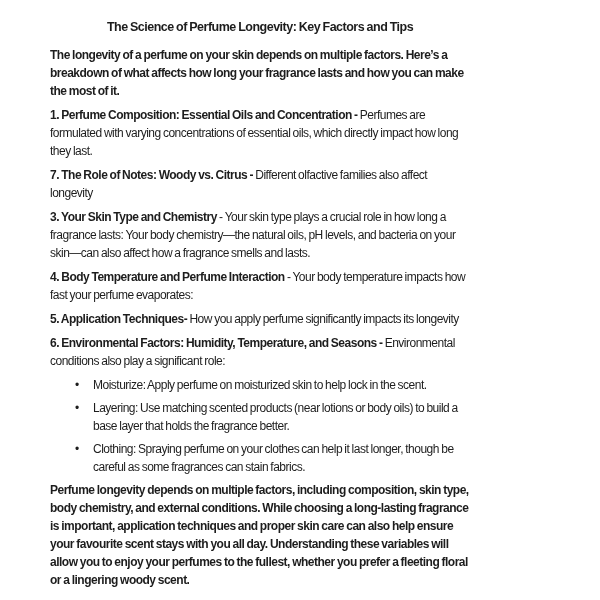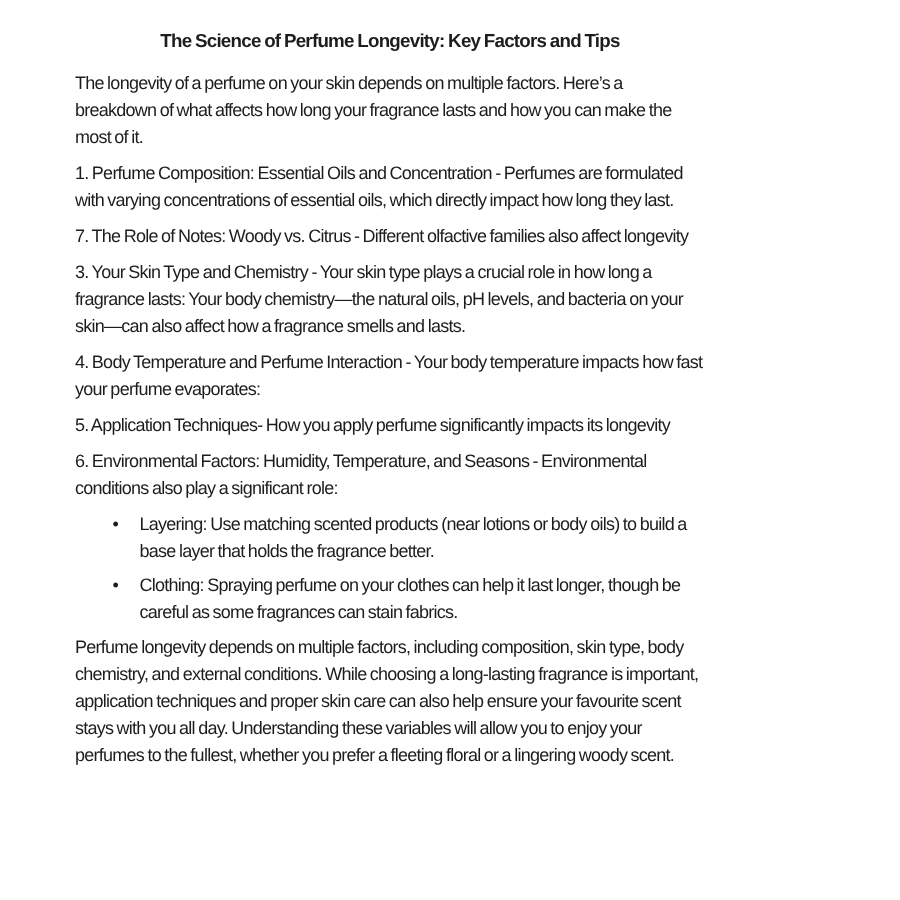--- a/index.html
+++ b/index.html
@@ -24,21 +24,21 @@
   .title {
     font-size: 12.5px;
     font-weight: 700;
     text-align: center;
     margin: 0 0 10px 0;
   }
   .para {
     margin: 0 0 6px 0;
   }
   .bold {
-    font-weight: 400;
+    font-weight: 700;
   }
   ul.bullets {
     list-style: none;
     margin: 4px 0 4px 0;
     padding: 0;
   }
   ul.bullets li {
     position: relative;
     padding-left: 43px;
     margin-bottom: 5px;
@@ -74,19 +74,20 @@
   <p class="para"><span class="bold">3. Your Skin Type and Chemistry</span><span> - Your skin type plays a crucial role in how long a fragrance lasts: Your body chemistry—the natural oils, pH levels, and bacteria on your skin—can also affect how a fragrance smells and lasts.</span></p>
 
   <p class="para"><span class="bold">4. Body Temperature and Perfume Interaction</span><span> - Your body temperature impacts how fast your perfume evaporates:</span></p>
 
   <p class="para"><span class="bold">5. Application Techniques-</span><span> How you apply perfume significantly impacts its longevity</span></p>
 
   <p class="para"><span class="bold">6. Environmental Factors: Humidity, Temperature, and Seasons -</span><span> Environmental conditions also play a significant role:</span></p>
 
 
   <ul class="bullets">
+    <li><span>Moisturize: Apply perfume on moisturized skin to help lock in the scent.</span></li>
     <li><span>Layering: Use matching scented products (near lotions or body oils) to build a base layer that holds the fragrance better.</span></li>
     <li><span>Clothing: Spraying perfume on your clothes can help it last longer, though be careful as some fragrances can stain fabrics.</span></li>
   </ul>
 
   <p class="para bold">Perfume longevity depends on multiple factors, including composition, skin type, body chemistry, and external conditions. While choosing a long-lasting fragrance is important, application techniques and proper skin care can also help ensure your favourite scent stays with you all day. Understanding these variables will allow you to enjoy your perfumes to the fullest, whether you prefer a fleeting floral or a lingering woody scent.</p>
 
 </div>
 
 </body></html>

